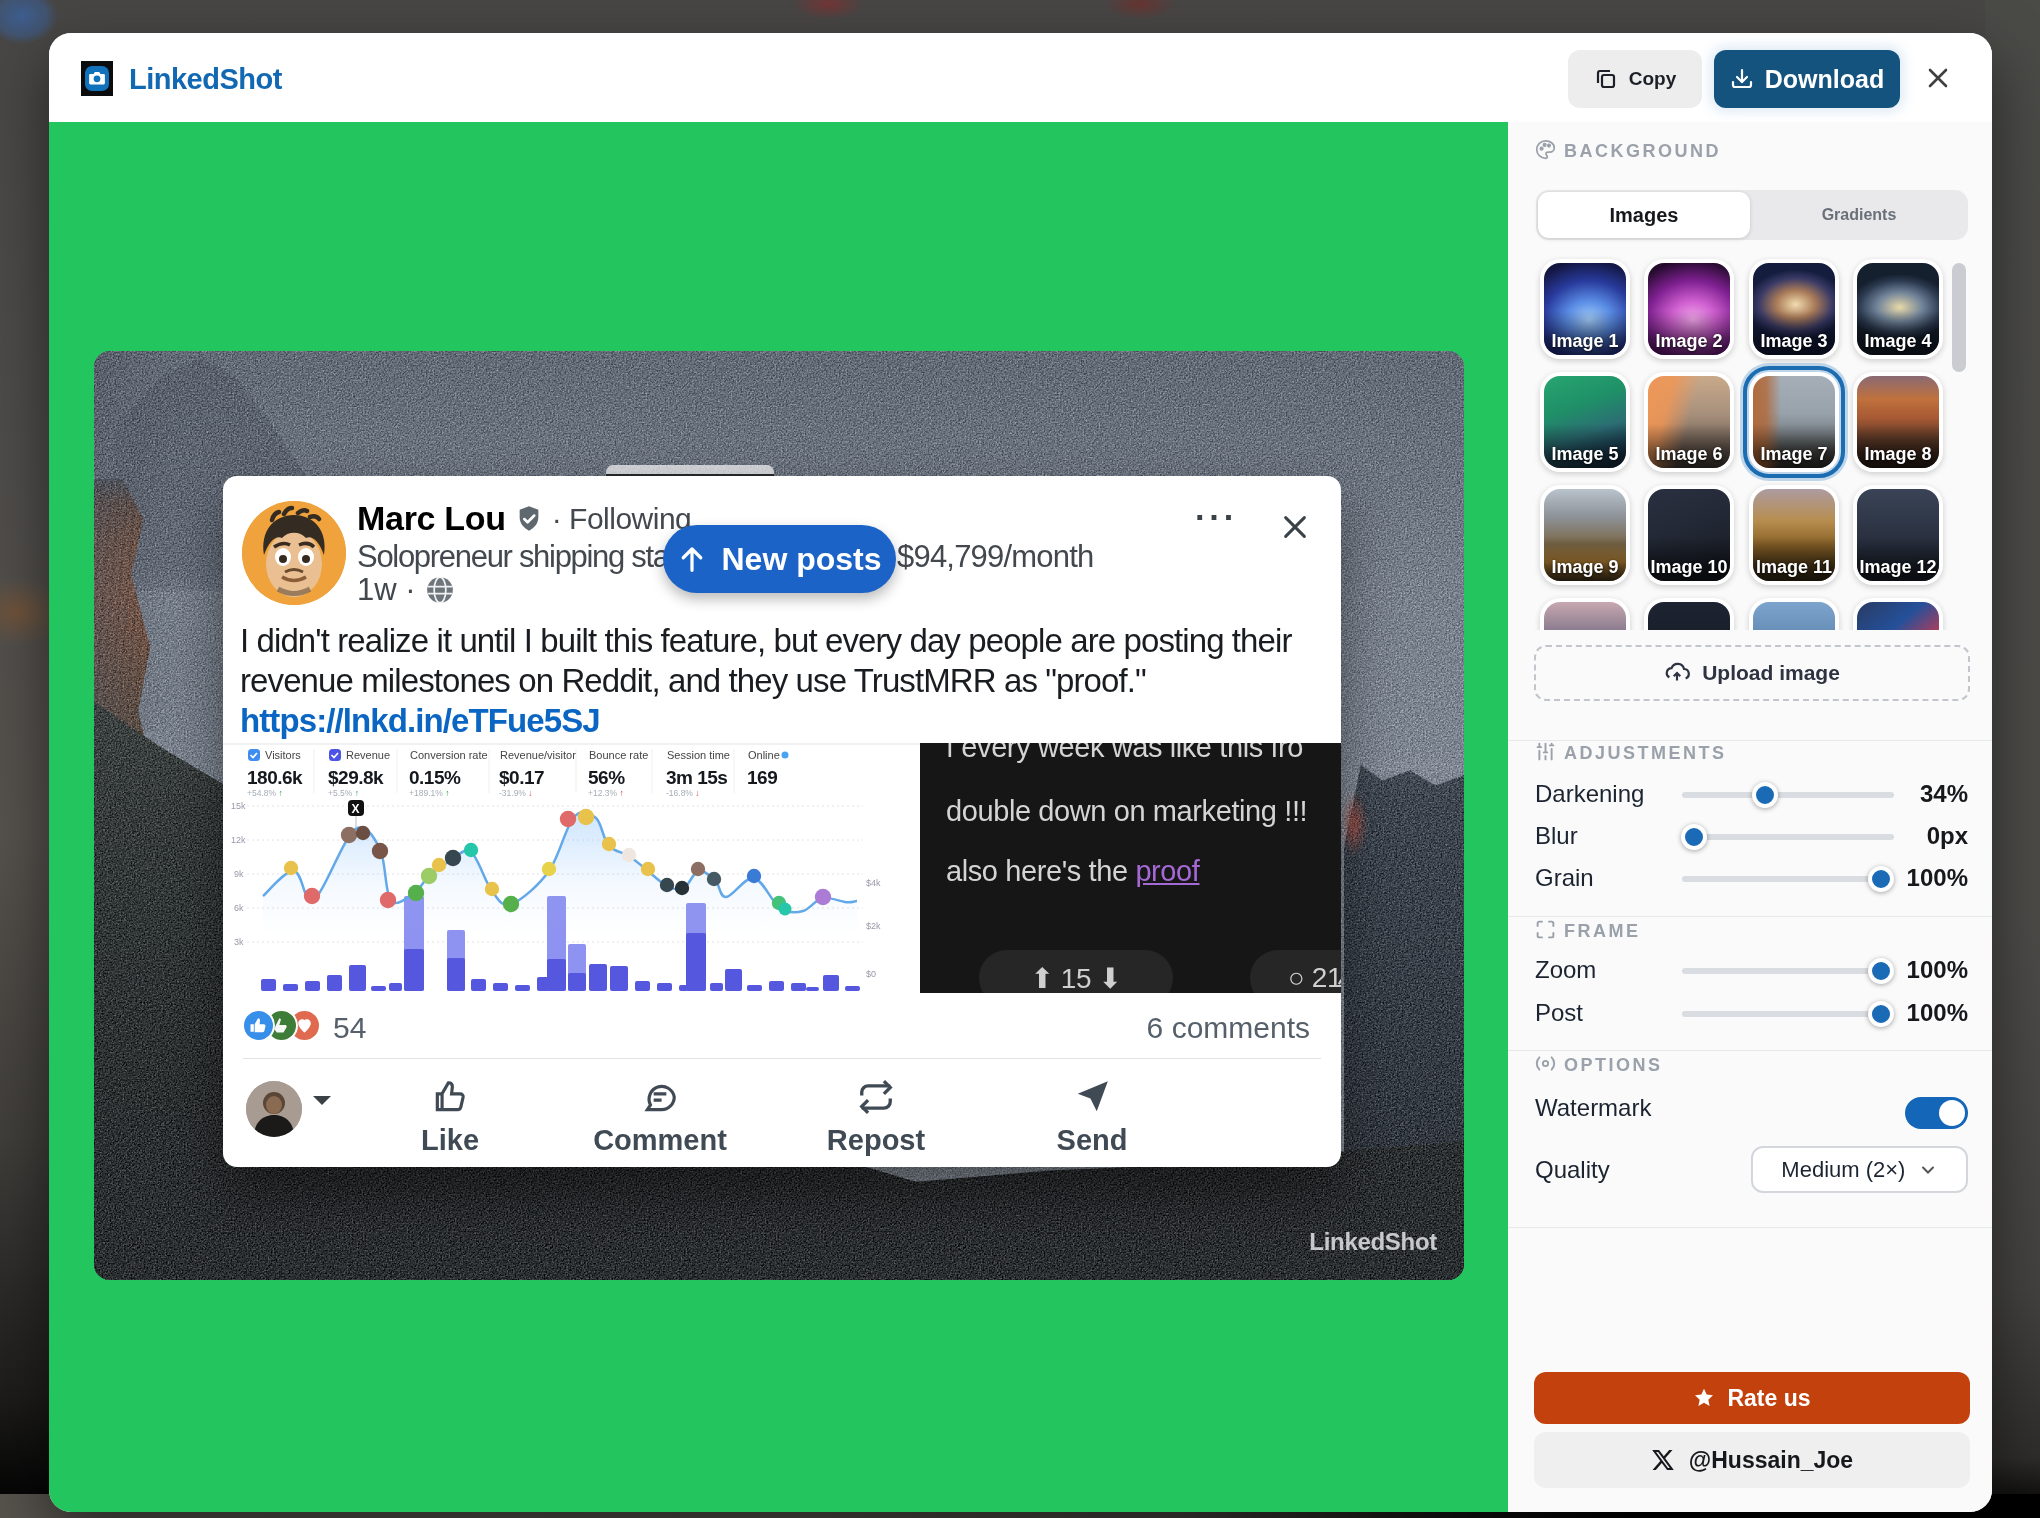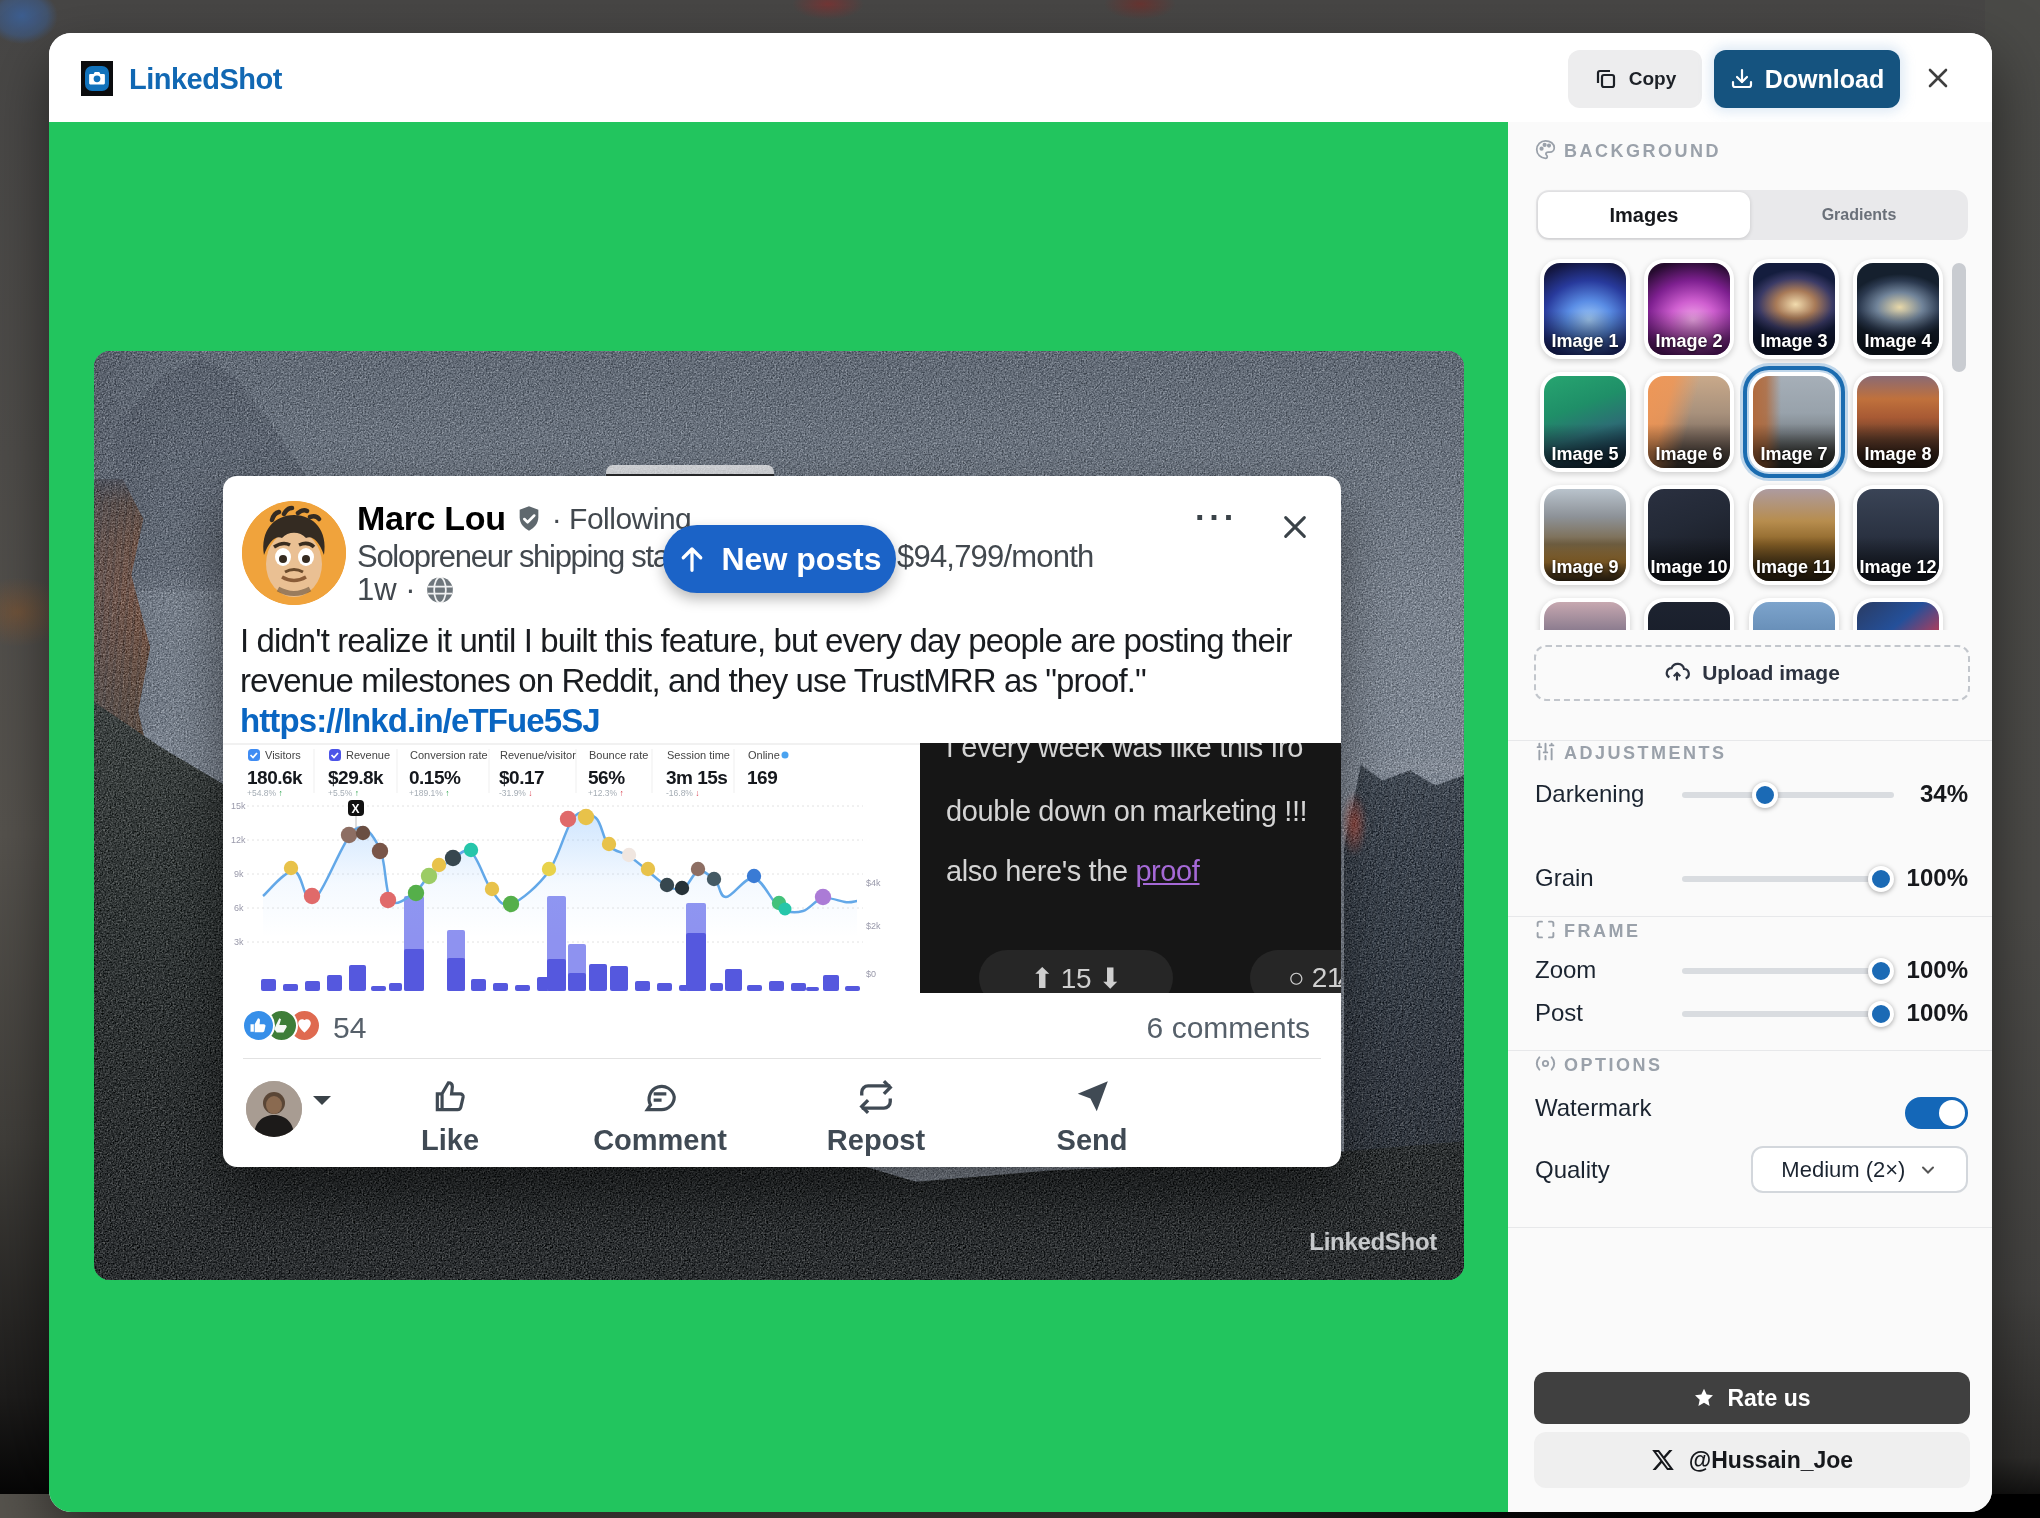--- a/index.html
+++ b/index.html
@@ -126,21 +126,21 @@
 .srow { left:27px; width:433px; height:34px; }
 .srow .lab { position:absolute; left:0; top:2px; font-size:24px; color:#1b2430; }
 .srow .val { position:absolute; right:0; top:2px; font-size:24px; font-weight:bold; color:#16181c; }
 .track { position:absolute; left:147px; top:14px; width:212px; height:6px; background:#d9dce0; border-radius:3px; }
 .thumb { position:absolute; top:-10px; width:26px; height:26px; border-radius:50%; background:#1b6ab5; border:4px solid #fff;
   box-shadow:0 1px 5px rgba(0,0,0,.35); }
 #wtog { left:397px; top:975px; width:63px; height:32px; border-radius:16px; background:#1467b8; }
 #wtog .knob { position:absolute; right:3px; top:3px; width:26px; height:26px; border-radius:50%; background:#fff; }
 #qsel { left:243px; top:1024px; width:217px; height:47px; border:2px solid #d3d7dc; border-radius:12px; background:#fff;
   display:flex; align-items:center; justify-content:center; font-size:22px; color:#1b2430; }
-#rate { left:26px; top:1250px; width:436px; height:52px; border-radius:12px; background:#404040; color:#fff;
+#rate { left:26px; top:1250px; width:436px; height:52px; border-radius:12px; background:#c2410c; color:#fff;
   display:flex; align-items:center; justify-content:center; gap:12px; font-size:23px; font-weight:bold; }
 #hjoe { left:26px; top:1310px; width:436px; height:56px; border-radius:12px; background:#efefef; color:#16181c;
   display:flex; align-items:center; justify-content:center; gap:14px; font-size:23px; font-weight:bold; }
 </style>
 </head>
 <body>
 <div id="pagebg" class="abs">
     <div class="rightside abs"></div>
     <div class="botblack abs"></div>
   </div>
@@ -515,20 +515,27 @@
         <path d="M5 3v4M5 11v10M12 3v10M12 17v4M19 3v2M19 9v12M3 7h4M10 13h4M17 5h4"></path>
       </svg>
     <div class="shead abs" style="left:56px; top:621px;">ADJUSTMENTS</div>
     <div class="srow abs" style="top:656px;">
         <div class="lab">Darkening</div>
         <div class="track">
           <div class="thumb" style="left:70px;"></div>
         </div>
         <div class="val">34%</div>
       </div>
+    <div class="srow abs" style="top:698px;">
+        <div class="lab">Blur</div>
+        <div class="track">
+          <div class="thumb" style="left:-1px;"></div>
+        </div>
+        <div class="val">0px</div>
+      </div>
     <div class="srow abs" style="top:740px;">
         <div class="lab">Grain</div>
         <div class="track">
           <div class="thumb" style="left:186px;"></div>
         </div>
         <div class="val">100%</div>
       </div>
 
     <div class="sdiv abs" style="top:794px;"></div>
     <svg class="abs" style="left:27px; top:797px;" width="21" height="21" viewBox="0 0 24 24" fill="none" stroke="#9aa1aa" stroke-width="2.2" stroke-linecap="round">

